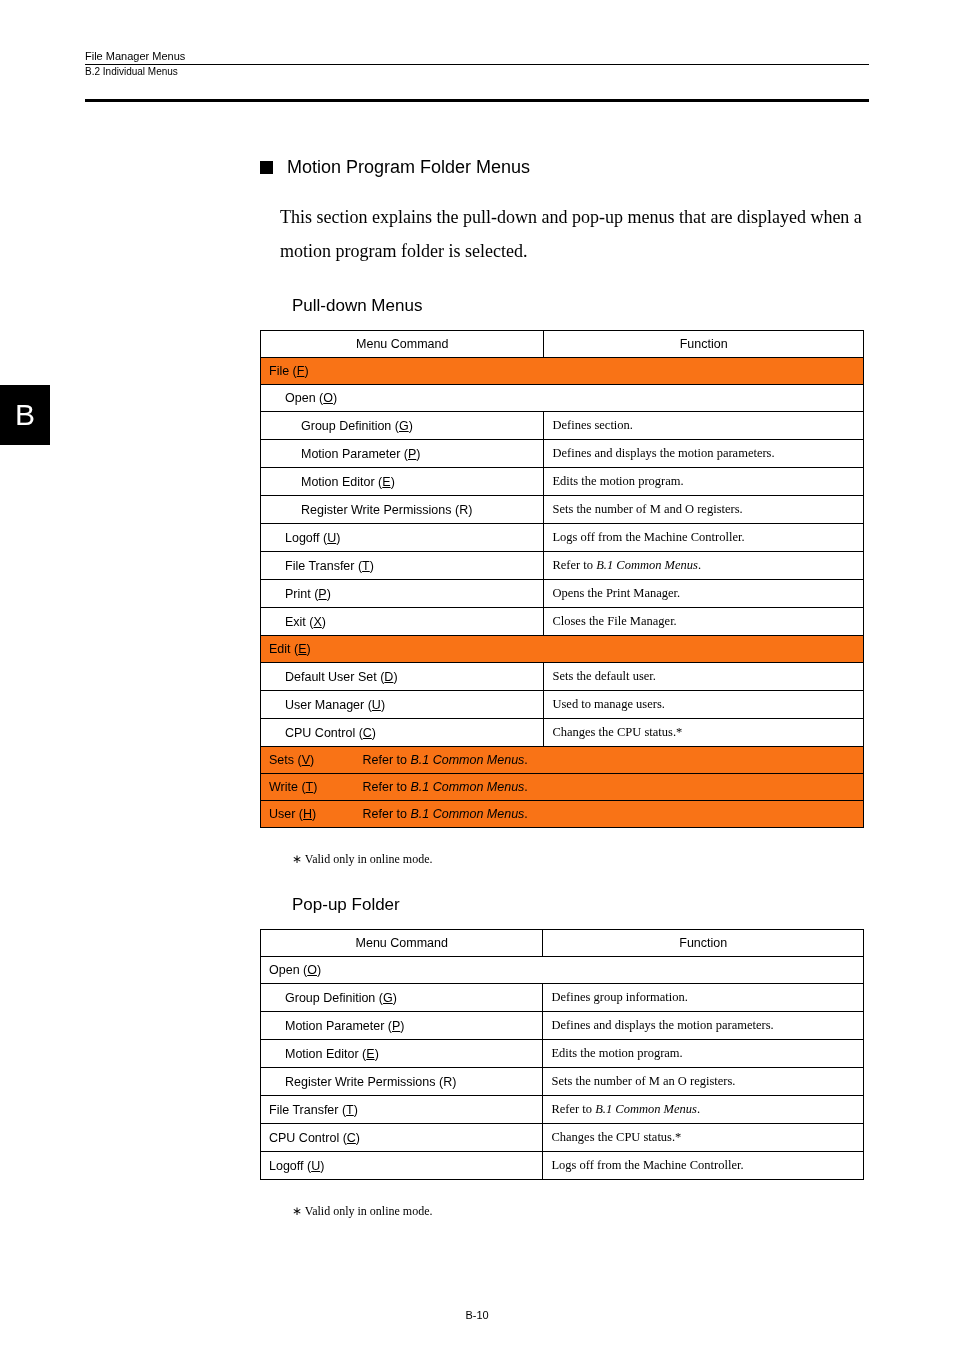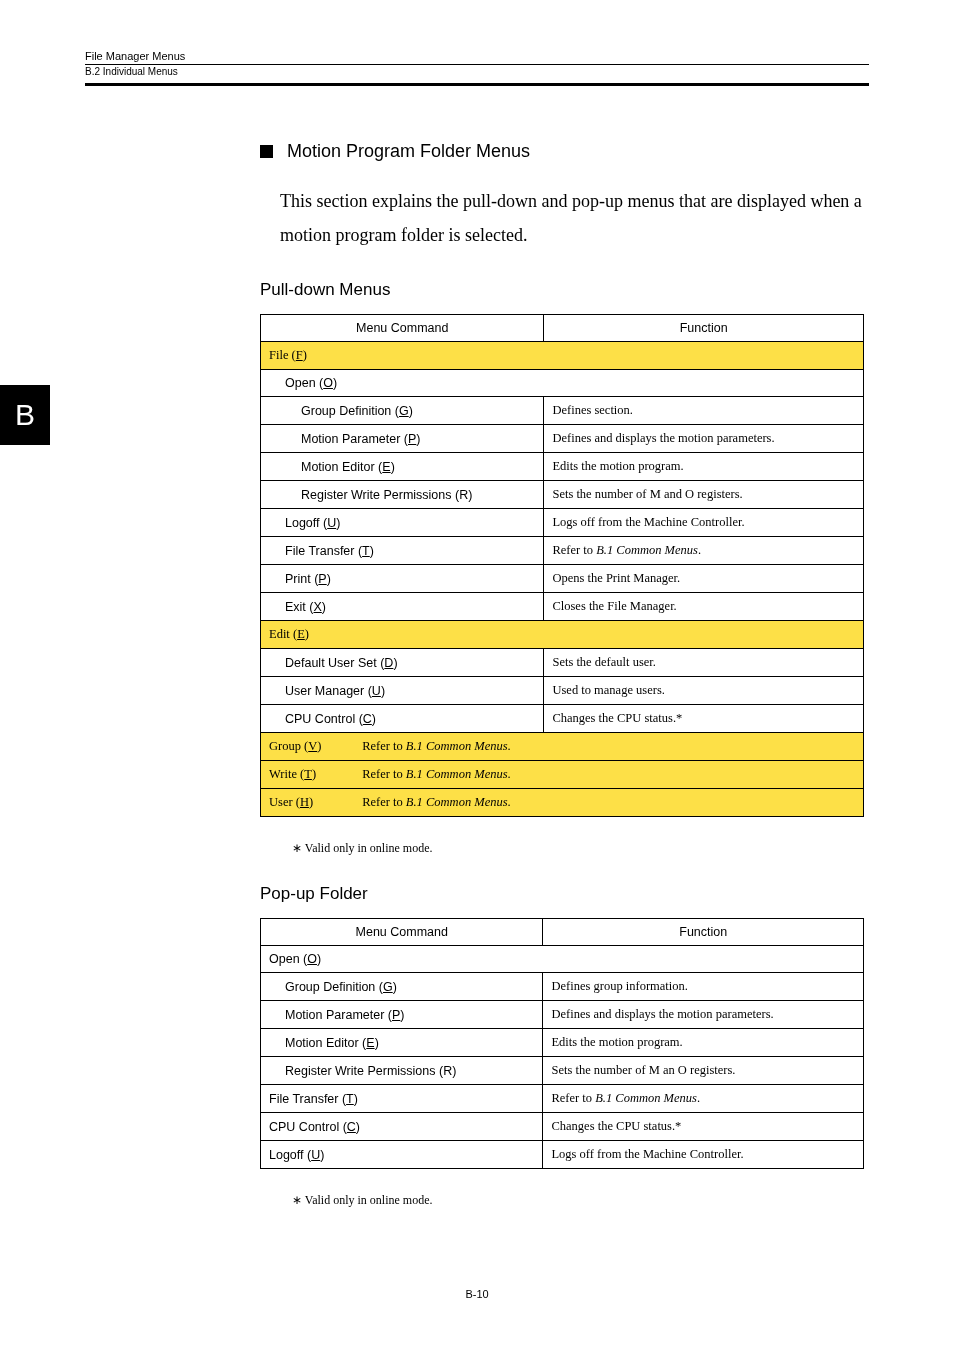--- a/index.html
+++ b/index.html
@@ -15,21 +15,21 @@
     margin: 0 auto;
     position: relative;
     padding: 50px 85px 0 85px;
   }
   .header-small {
     font-size: 11px;
     margin-bottom: 2px;
   }
   .header-small-sub {
     font-size: 10px;
-    margin-bottom: 6px;
+    margin-bottom: 22px;
   }
   .rule {
     height: 3px;
     background: #000;
     width: 100%;
     margin-bottom: 2px;
   }
   .rule-thin {
     height: 1px;
     background: #000;
@@ -69,61 +69,62 @@
   .para {
     font-family: Georgia, 'Times New Roman', serif;
     font-size: 18px;
     line-height: 1.9;
     margin-left: 20px;
     margin-bottom: 28px;
   }
   .sub-h {
     font-size: 17px;
     margin-bottom: 14px;
+    margin-left: 32px;
   }
   table {
     border-collapse: collapse;
     width: 100%;
     margin-bottom: 24px;
   }
   th, td {
     border: 1px solid #000;
     padding: 6px 8px;
     font-size: 12.5px;
     text-align: left;
     vertical-align: middle;
   }
   th {
     font-weight: normal;
     text-align: center;
   }
   td.serif {
     font-family: Georgia, 'Times New Roman', serif;
   }
-  .shaded { background: #fde047; font-family: Liberation Serif, serif; }
+  .shaded { background: #f97316; }
   .indent1 { width: 16px; border-right: none; }
   .indent2 { width: 16px; border-left: none; border-right: none; }
   .no-left { border-left: none; }
   .u { text-decoration: underline; }
   .italic { font-style: italic; }
   .note {
     font-family: Georgia, 'Times New Roman', serif;
     font-size: 12px;
     margin-left: 32px;
     margin-bottom: 28px;
   }
   .note2 {
     font-family: Georgia, 'Times New Roman', serif;
     font-size: 12px;
     margin-left: 32px;
   }
   .cmd-col { width: 215px; }
   .footer {
     position: absolute;
-    bottom: 51px;
+    bottom: 30px;
     left: 0;
     width: 100%;
     text-align: center;
     font-size: 11px;
   }
 </style>
 </head>
 <body>
 
 <div class="page">
@@ -217,21 +218,21 @@
         <td colspan="2" class="no-left"><span>User Manager (</span><span class="u">U</span><span>)</span></td>
         <td class="serif">Used to manage users.</td>
       </tr>
       <tr>
         <td class="indent1"></td>
         <td colspan="2" class="no-left"><span>CPU Control (</span><span class="u">C</span><span>)</span></td>
         <td class="serif">Changes the CPU status.*</td>
       </tr>
       <tr class="shaded">
         <td colspan="4">
-          <span style="display:inline-block;width:90px"><span>Group (</span><span class="u">V</span><span>)</span></span>
+          <span style="display:inline-block;width:90px"><span>Sets (</span><span class="u">V</span><span>)</span></span>
           <span>Refer to </span><span class="italic">B.1 Common Menus</span><span>.</span>
         </td>
       </tr>
       <tr class="shaded">
         <td colspan="4">
           <span style="display:inline-block;width:90px"><span>Write (</span><span class="u">T</span><span>)</span></span>
           <span>Refer to </span><span class="italic">B.1 Common Menus</span><span>.</span>
         </td>
       </tr>
       <tr class="shaded">

